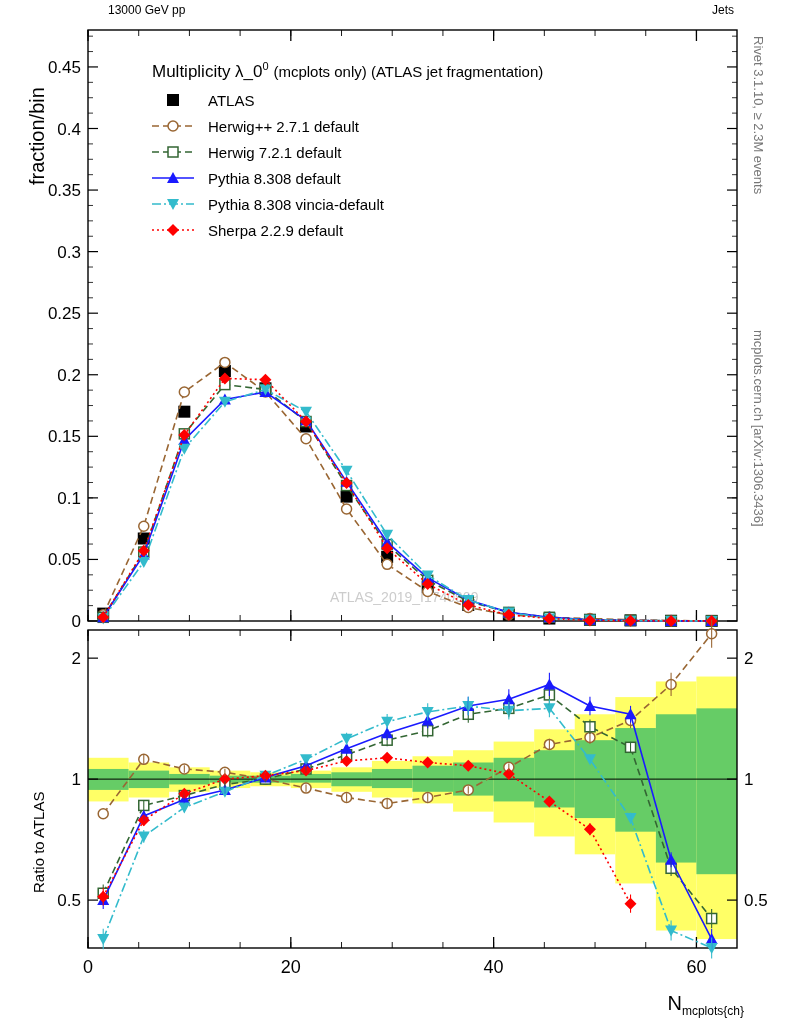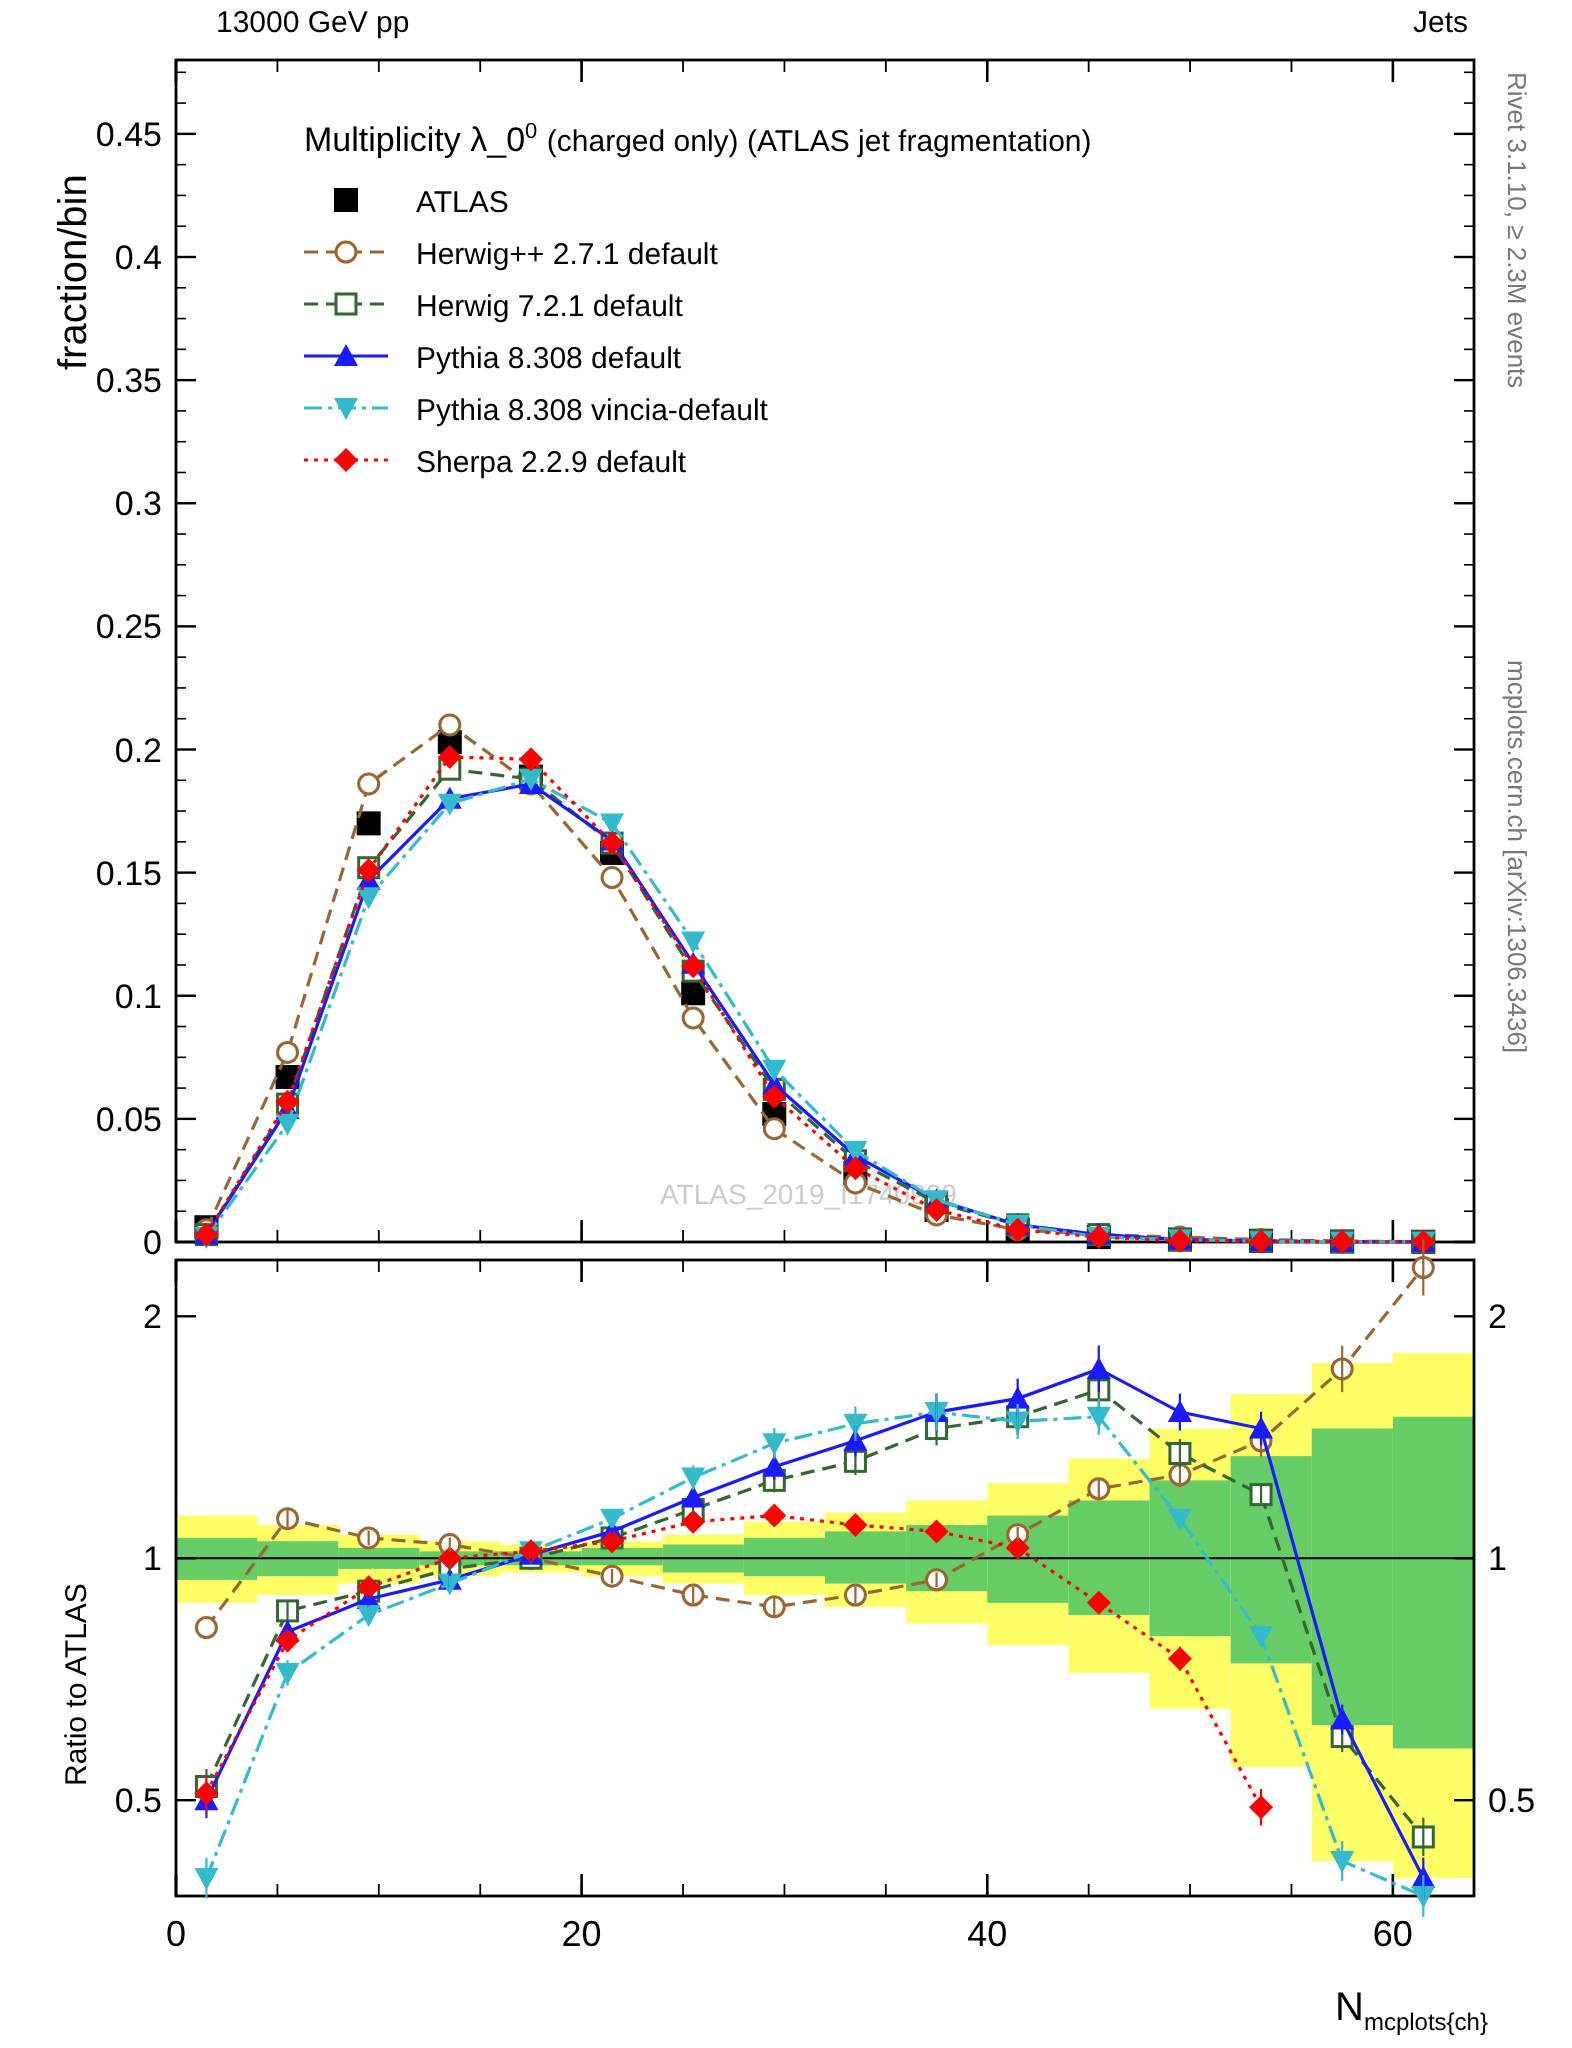--- a/index.html
+++ b/index.html
@@ -1,19 +1,19 @@
 <!DOCTYPE html>
 <html><head>
 <meta charset="utf-8">
 <style>
   html,body{margin:0;padding:0;background:#ffffff;}
   body{width:786px;height:1024px;font-family:"Liberation Sans",sans-serif;color:#000;}
   #root{position:relative;width:786px;height:1024px;overflow:hidden;}
   .abs{position:absolute;}
-  .hdr{font-size:15px;}
+  .hdr{font-size:12px;}
   .rot{transform-origin:0 0;white-space:nowrap;}
   .side{font-size:13px;fill:#777;color:#777;}
   svg{display:block;}
   .watermark{color:#cccccc;font-size:14px;}
 </style>
 </head>
 <body>
 
 <div id="root">
 
@@ -25,21 +25,21 @@
 
   <div class="abs rot" style="left:26px;top:185px;transform:rotate(-90deg);font-size:20px;">fraction/bin</div>
   <div class="abs rot" style="left:30px;top:893px;transform:rotate(-90deg);font-size:15px;">Ratio to ATLAS</div>
 
   <div class="abs" style="right:42px;bottom:6px;font-size:20px;">
     <span>N</span><sub style="font-size:12px;">mcplots{ch}</sub>
   </div>
 
   <div class="abs" style="left:152px;top:60px;font-size:17px;">
     <span>Multiplicity λ_0</span><sup style="font-size:11px;">0</sup>
-    <span style="font-size:15px;">(charged only) (ATLAS jet fragmentation)</span>
+    <span style="font-size:15px;">(mcplots only) (ATLAS jet fragmentation)</span>
   </div>
 
   <div class="abs watermark" style="left:330px;top:589px;">ATLAS_2019_I1740909</div>
 
   <svg id="canvas" width="786" height="1024" class="abs" style="left:0;top:0;">
       <g>
         <rect x="88" y="757.7930568870717" width="40.5625" height="43.642287333227046" fill="#ffff66"></rect>
         <rect x="128.5625" y="762.4893099388573" width="40.5625" height="35.023767161188516" fill="#ffff66"></rect>
         <rect x="169.125" y="767.3154296308217" width="40.5625" height="24.474723565640716" fill="#ffff66"></rect>
         <rect x="209.6875" y="770.6086130198527" width="40.5625" height="17.467920470965737" fill="#ffff66"></rect>

